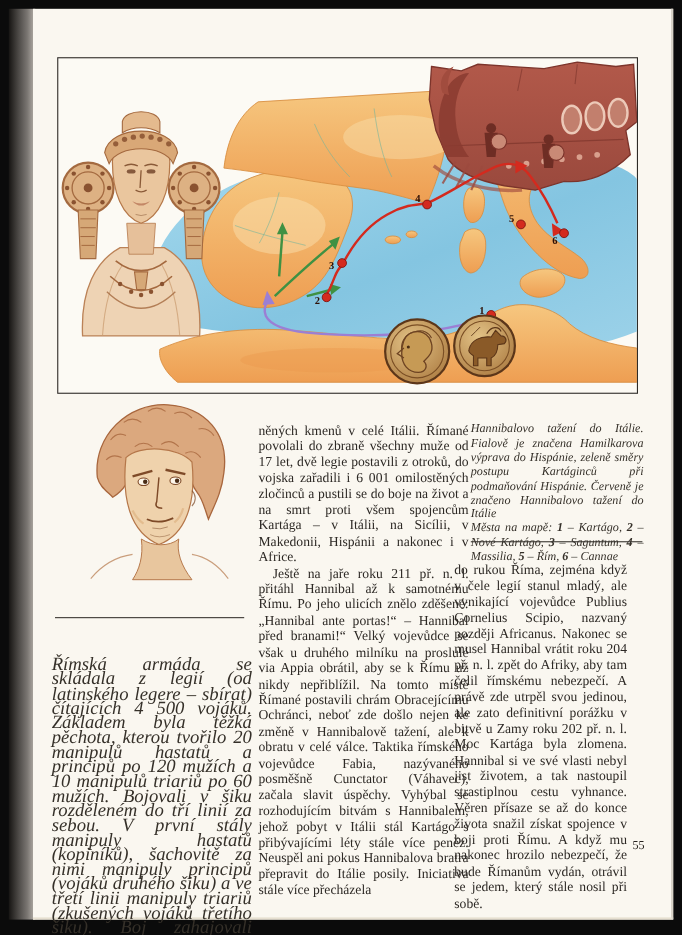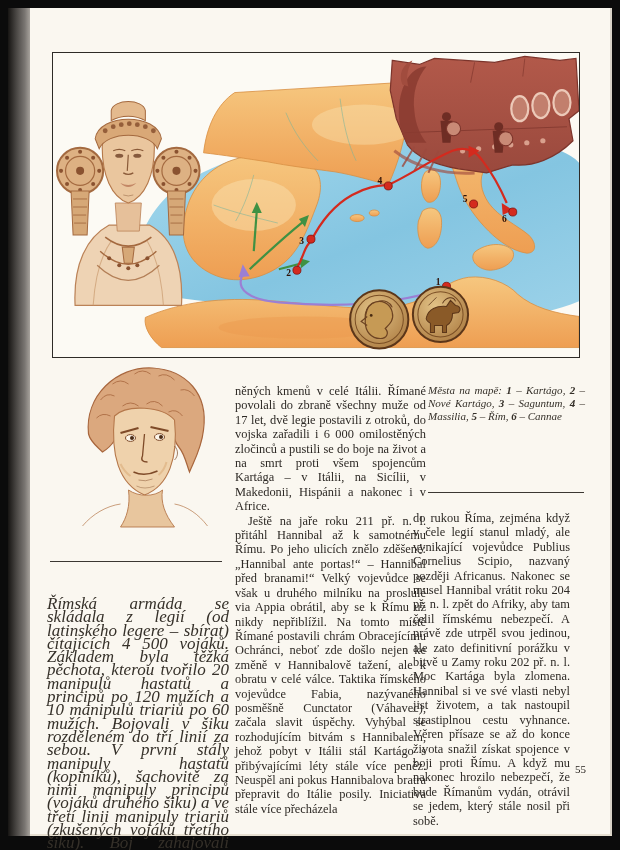--- a/index.html
+++ b/index.html
@@ -290,25 +290,26 @@
       <path d="M58,110 Q62,118 68,122 M104,108 Q102,116 96,121" fill="none" stroke="#d9a977" stroke-width="2" opacity="0.55"></path>
       <path d="M20,172 C30,160 44,152 58,150 M145,172 C136,160 124,152 112,150" fill="none" stroke="#b5774a" stroke-width="1" opacity="0.7"></path>
     </svg>
   </div>
 
   <div class="rule rule-left"></div>
 
   <div class="note">Římská armáda se skládala z legií (od latinského legere – sbírat) čítajících 4 500 vojáků. Základem byla těžká pěchota, kterou tvořilo 20 manipulů hastatů a principů po 120 mužích a 10 manipulů triariů po 60 mužích. Bojovali v šiku rozděleném do tří linií za sebou. V první stály manipuly hastatů (kopiníků), šachovitě za nimi manipuly principů (vojáků druhého šiku) a ve třetí linii manipuly triariů (zkušených vojáků třetího šiku). Boj zahajovali lehkooděnci – velité (na obrázku), kterých měla každá legie 1 200. Kromě toho k ní patřilo ještě 300 jezdců</div>
 
   <div class="col col-mid">
-      <p>něných kmenů v celé Itálii. Římané povolali do zbraně všechny muže od 17 let, dvě legie postavili z otroků, do vojska zařadili i 6 000 omilostěných zločinců a pustili se do boje na život a na smrt proti všem spojencům Kartága – v Itálii, na Sicílii, v Makedonii, Hispánii a nakonec i v Africe.</p>
+      <p>něných kmenů v celé Itálii. Římané povolali do zbraně všechny muže od 17 let, dvě legie postavili z otroků, do vojska zařadili i 6 001 omilostěných zločinců a pustili se do boje na život a na smrt proti všem spojencům Kartága – v Itálii, na Sicílii, v Makedonii, Hispánii a nakonec i v Africe.</p>
       <p>Ještě na jaře roku 211 př. n. l. přitáhl Hannibal až k samotnému Římu. Po jeho ulicích znělo zděšené: „Hannibal ante portas!“ – Hannibal před branami!“ Velký vojevůdce se však u druhého milníku na proslulé via Appia obrátil, aby se k Římu už nikdy nepřiblížil. Na tomto místě Římané postavili chrám Obracejícímu Ochránci, neboť zde došlo nejen ke změně v Hannibalově tažení, ale k obratu v celé válce. Taktika římského vojevůdce Fabia, nazývaného posměšně Cunctator (Váhavec), začala slavit úspěchy. Vyhýbal se rozhodujícím bitvám s Hannibalem, jehož pobyt v Itálii stál Kartágo s přibývajícími léty stále více peněz. Neuspěl ani pokus Hannibalova bratra přepravit do Itálie posily. Iniciativa stále více přecházela</p>
     </div>
 
   <div class="map-caption">
+    <p>Hannibalovo tažení do Itálie. Fialově je značena Hamilkarova výprava do Hispánie, zeleně směry postupu Kartáginců při podmaňování Hispánie. Červeně je značeno Hannibalovo tažení do Itálie</p>
     <p><span>Města na mapě: </span><span><span class="city"><span class="city-num">1</span><span> – </span><span>Kartágo</span><span class="city-comma">, </span></span><span class="city"><span class="city-num">2</span><span> – </span><span>Nové Kartágo</span><span class="city-comma">, </span></span><span class="city"><span class="city-num">3</span><span> – </span><span>Saguntum</span><span class="city-comma">, </span></span><span class="city"><span class="city-num">4</span><span> – </span><span>Massilia</span><span class="city-comma">, </span></span><span class="city"><span class="city-num">5</span><span> – </span><span>Řím</span><span class="city-comma">, </span></span><span class="city"><span class="city-num">6</span><span> – </span><span>Cannae</span></span></span></p>
   </div>
   <div class="rule rule-right"></div>
 
   <div class="col col-right">
       <p>do rukou Říma, zejména když v čele legií stanul mladý, ale vynikající vojevůdce Publius Cornelius Scipio, nazvaný později Africanus. Nakonec se musel Hannibal vrátit roku 204 př. n. l. zpět do Afriky, aby tam čelil římskému nebezpečí. A právě zde utrpěl svou jedinou, ale zato definitivní porážku v bitvě u Zamy roku 202 př. n. l. Moc Kartága byla zlomena. Hannibal si ve své vlasti nebyl jist životem, a tak nastoupil strastiplnou cestu vyhnance. Věren přísaze se až do konce života snažil získat spojence v boji proti Římu. A když mu nakonec hrozilo nebezpečí, že bude Římanům vydán, otrávil se jedem, který stále nosil při sobě.</p>
     </div>
 
   <div class="page-number">55</div>
 </div>

